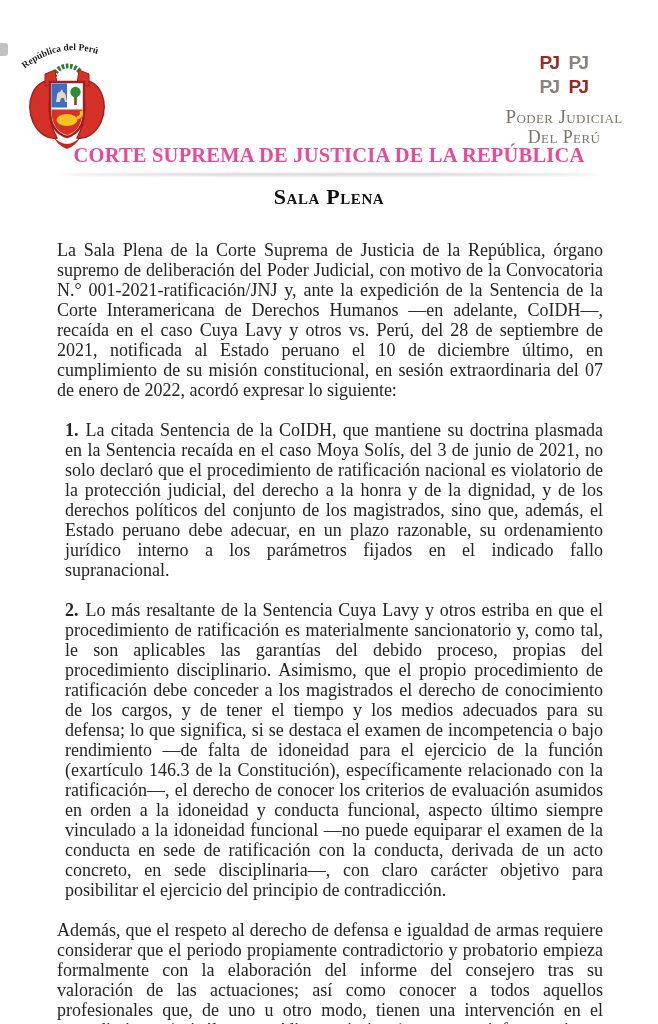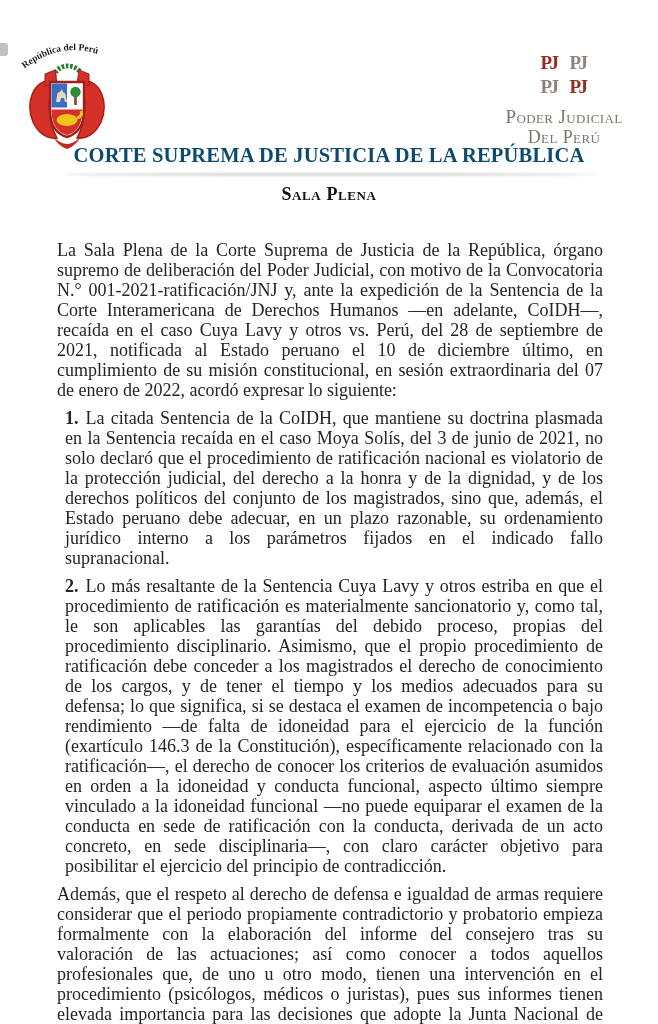--- a/index.html
+++ b/index.html
@@ -26,49 +26,49 @@
 
   
   .pj-block { position:absolute; left:500px; top:52px; width:128px; text-align:center; }
   .pj-grid {
     width:58px; margin:0 auto;
     display:grid; grid-template-columns:27px 27px; grid-template-rows:22px 22px;
     gap:2px;
   }
   .pj-tile {
     background:#fff; display:flex; align-items:center; justify-content:center;
-    font-family:Liberation Serif, serif; font-weight:bold;
+    font-family:Liberation Sans, sans-serif; font-weight:bold;
     font-size:19px; letter-spacing:-2.5px; line-height:22px;
   }
   .pj-tile.c-red  { color:var(--pj-red,#9c2921); }
   .pj-tile.c-gray { color:var(--pj-gray,#8d837a); }
   .pj-caption { margin-top:9px; color:#7d7569; font-variant:small-caps; line-height:1.1; }
   .pj-org { font-size:19px; letter-spacing:.4px; }
   .pj-sub { font-size:18px; letter-spacing:.4px; }
 
   
   .title {
     position:absolute; top:144px; left:0; width:100%; margin:0;
-    text-align:center; font-size:20.5px; font-weight:bold; color:#0c4a6e;
+    text-align:center; font-size:20.5px; font-weight:bold; color:#ec4899;
     letter-spacing:.2px; white-space:nowrap;
   }
   .subtitle {
     position:absolute; top:184px; left:0; width:100%; margin:0;
-    text-align:center; font-size:18px; font-weight:bold; color:#101010;
+    text-align:center; font-size:22px; font-weight:bold; color:#101010;
     font-variant:small-caps; letter-spacing:.6px;
   }
 
   
   .doc-body {
     position:absolute; top:240px; left:57px; width:546px;
     font-size:18px; line-height:20px; text-align:justify;
     color:#242424;
   }
   .para { margin:0; }
-  .para + .para { margin-top:8px; }
+  .para + .para { margin-top:20px; }
   .para.numbered { margin-left:8px; }
   .para-num { font-weight:bold; padding-right:7px; }
 </style>
 </head>
 <body>
 
 <div class="page">
 
   <div class="smudge-topleft"></div>
 

